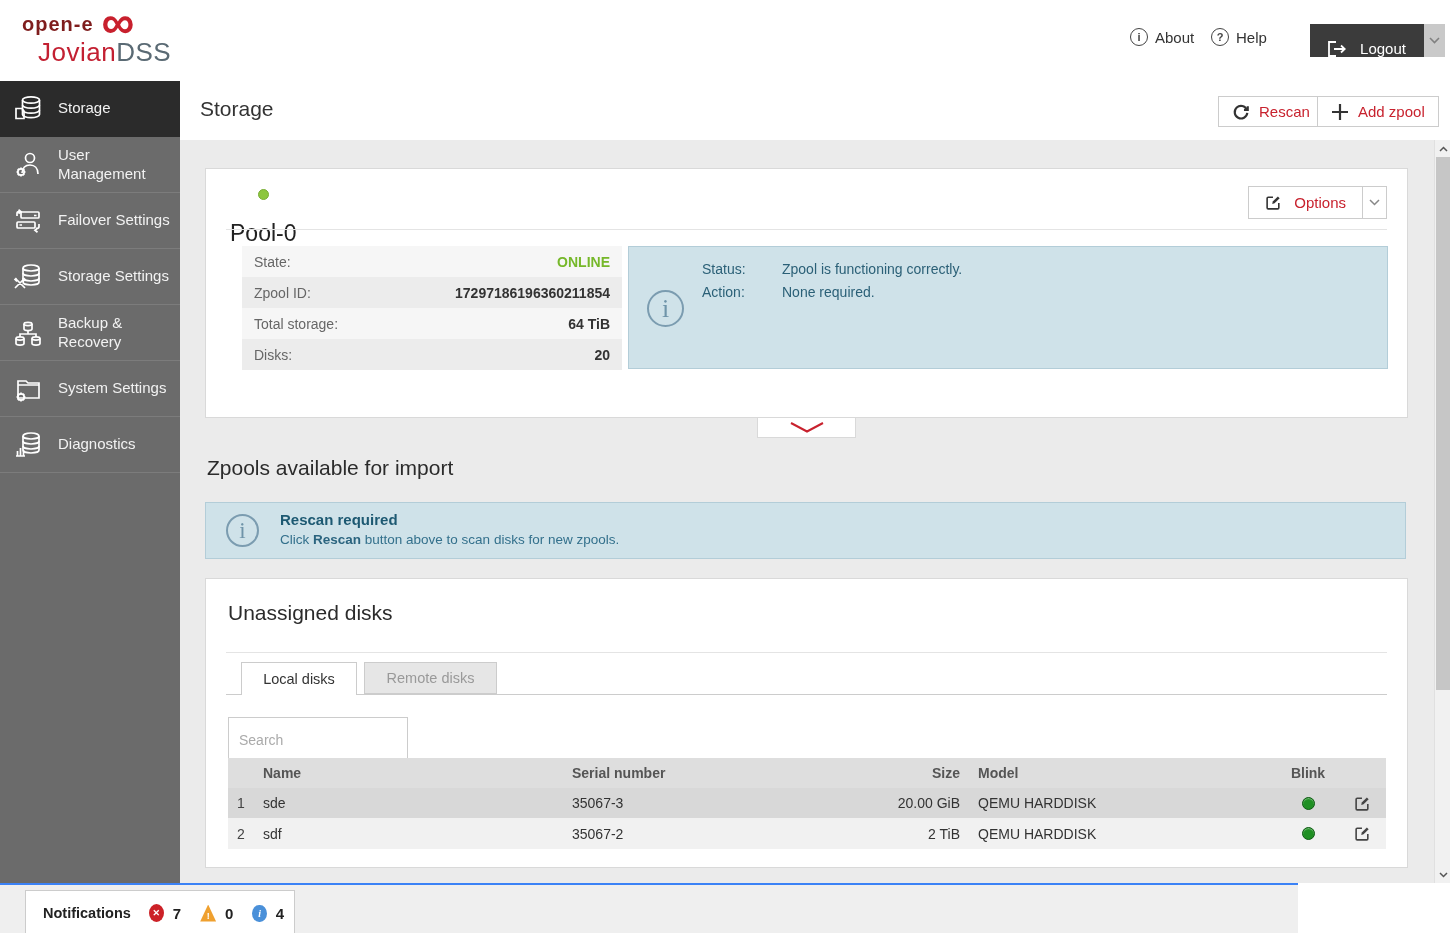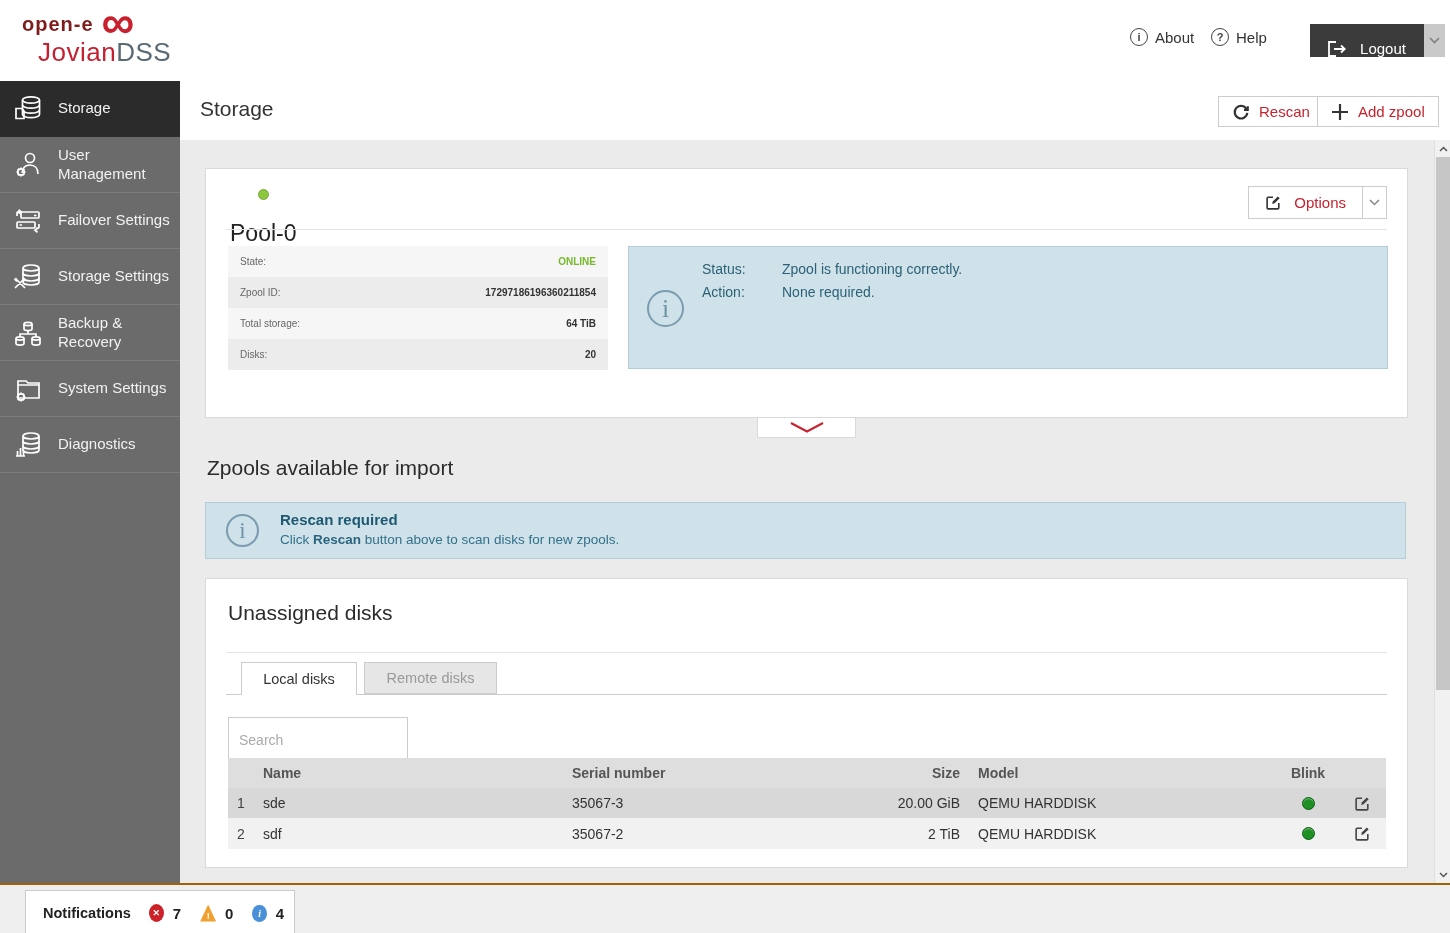--- a/index.html
+++ b/index.html
@@ -43,21 +43,21 @@
 
   
   #pool-card { left:25px; top:28px; width:1203px; height:250px; }
   .pool-head { position:absolute; left:24px; top:20px; display:flex; align-items:center; gap:20px;flex-direction:column; }
   .green-dot-lg { width:11px; height:11px; border-radius:50%; background:#8cc63e; border:1px solid #79ad35; }
   .pool-name { font-size:23px; color:#222; }
   .options-group { position:absolute; right:20px; top:17px; display:flex; }
   .opt-btn { height:33px; background:#fff; border:1px solid #ccc; display:flex; align-items:center; gap:12px; padding:0 16px; font-size:15px; color:#c8222e; cursor:pointer; }
   .opt-chev { width:24px; height:33px; border:1px solid #ccc; border-left:none; display:flex; align-items:center; justify-content:center; background:#fff; cursor:pointer; }
   .pool-divider { position:absolute; left:20px; right:20px; top:60px; border-top:1px solid #e4e4e4; }
-  .props { position:absolute; left:22px; top:77px; width:380px; font-size:10px; }
+  .props { position:absolute; left:36px; top:77px; width:380px; font-size:14px; }
   .prop-row { display:flex; align-items:center; height:31px; padding:0 12px; }
   .prop-row:nth-child(odd) { background:#f6f6f6; }
   .prop-row:nth-child(even) { background:#ececec; }
   .prop-label { color:#666; }
   .prop-value { margin-left:auto; font-weight:700; color:#333; }
   .prop-value.online { color:#76b82a; }
   .infobox { background:#cfe2e9; border:1px solid #b3cdd8; }
   #pool-statusbox { position:absolute; left:422px; top:77px; width:760px; height:123px; }
   .big-info-icon { position:absolute; left:18px; top:43px; width:37px; height:37px; border:2px solid #7b9cb0; border-radius:50%; display:flex; align-items:center; justify-content:center; font-family:"Liberation Serif", serif; font-size:26px; color:#6f94a9; }
   .status-rows { position:absolute; left:73px; top:14px; font-size:14px; color:#2b6077; }
@@ -101,21 +101,21 @@
   .blink-dot { width:13px; height:13px; border-radius:50%; background:#1f9023; border:1px solid #0d5c12; box-shadow:inset 0 1px 1px rgba(255,255,255,.4); }
   .edit-btn { width:18px; height:18px; background:none; border:none; cursor:pointer; display:flex; align-items:center; justify-content:center; }
 
   
   .vscroll { position:absolute; right:0; top:0; width:16px; height:743px; background:#f1f1f1; border-left:1px solid #e0e0e0; }
   .vs-btn { position:absolute; left:0; width:16px; height:17px; display:flex; align-items:center; justify-content:center; background:#f1f1f1; cursor:pointer; }
   .vs-up { top:0; } .vs-down { bottom:0; }
   .vs-thumb { position:absolute; left:1px; top:17px; width:14px; height:533px; background:#c6c6c6; cursor:grab; }
 
   
-  .bottombar { position:absolute; left:0; top:883px; width:1450px; height:50px; background:#efefef; border-top:2px solid #a16207; }
+  .bottombar { position:absolute; left:0; top:883px; width:1298px; height:50px; background:#efefef; border-top:2px solid #3b82f6; }
   .notif-panel { position:absolute; left:25px; top:5px; width:270px; height:45px; background:#fff; border:1px solid #ccc; border-bottom:none; display:flex; align-items:center; padding-left:17px; gap:9px; cursor:pointer; }
   .notif-label { font-size:14.5px; font-weight:700; color:#222; margin-right:9px; }
   .badge { display:inline-flex; align-items:center; justify-content:center; color:#fff; font-weight:700; }
   .badge-err { width:18px; height:18px; border-radius:50%; background:#cc2127; font-size:9px; }
   .badge-count { font-size:15px; font-weight:700; color:#222; margin-right:10px; }
   .badge-warn { width:19px; height:17px; clip-path:polygon(50% 0,100% 100%,0 100%); background:#efa02f; font-size:9px; align-items:flex-end; padding-bottom:1px; }
   .badge-info { width:17px; height:17px; border-radius:50%; background:#4a90d9; font-size:10px; font-family:"Liberation Serif", serif; font-style:italic; }
 </style>
 </head>
 <body>

